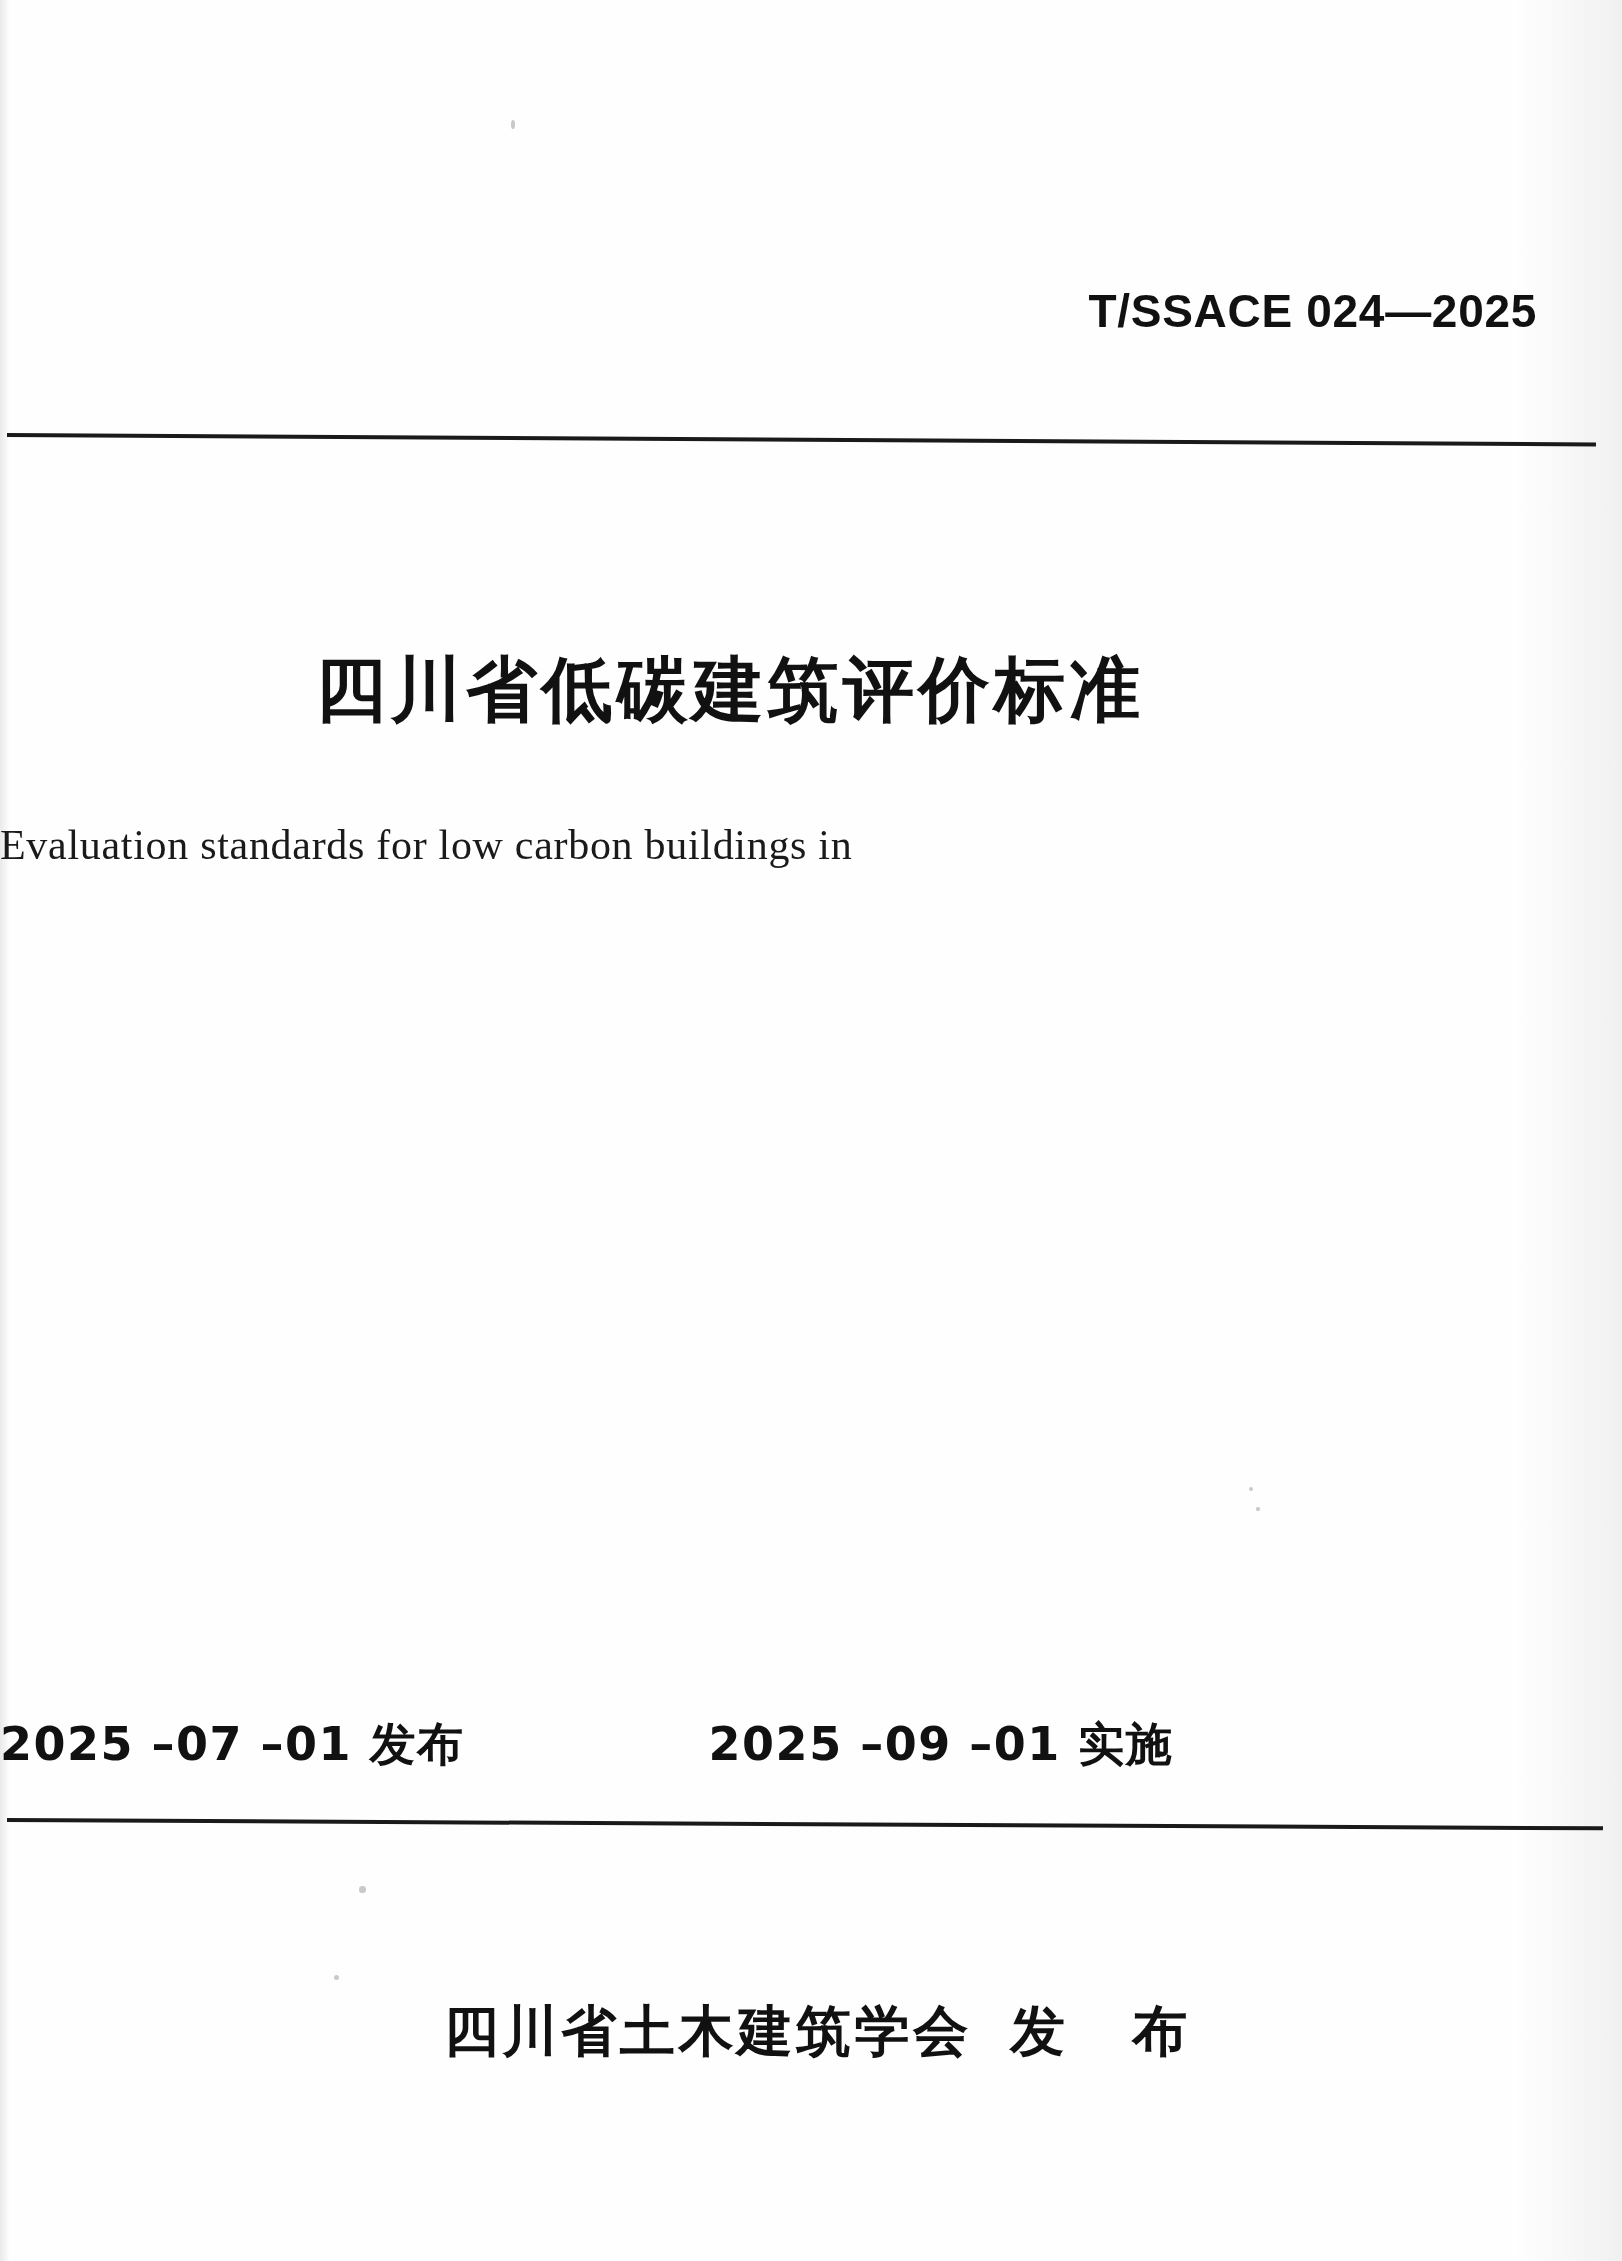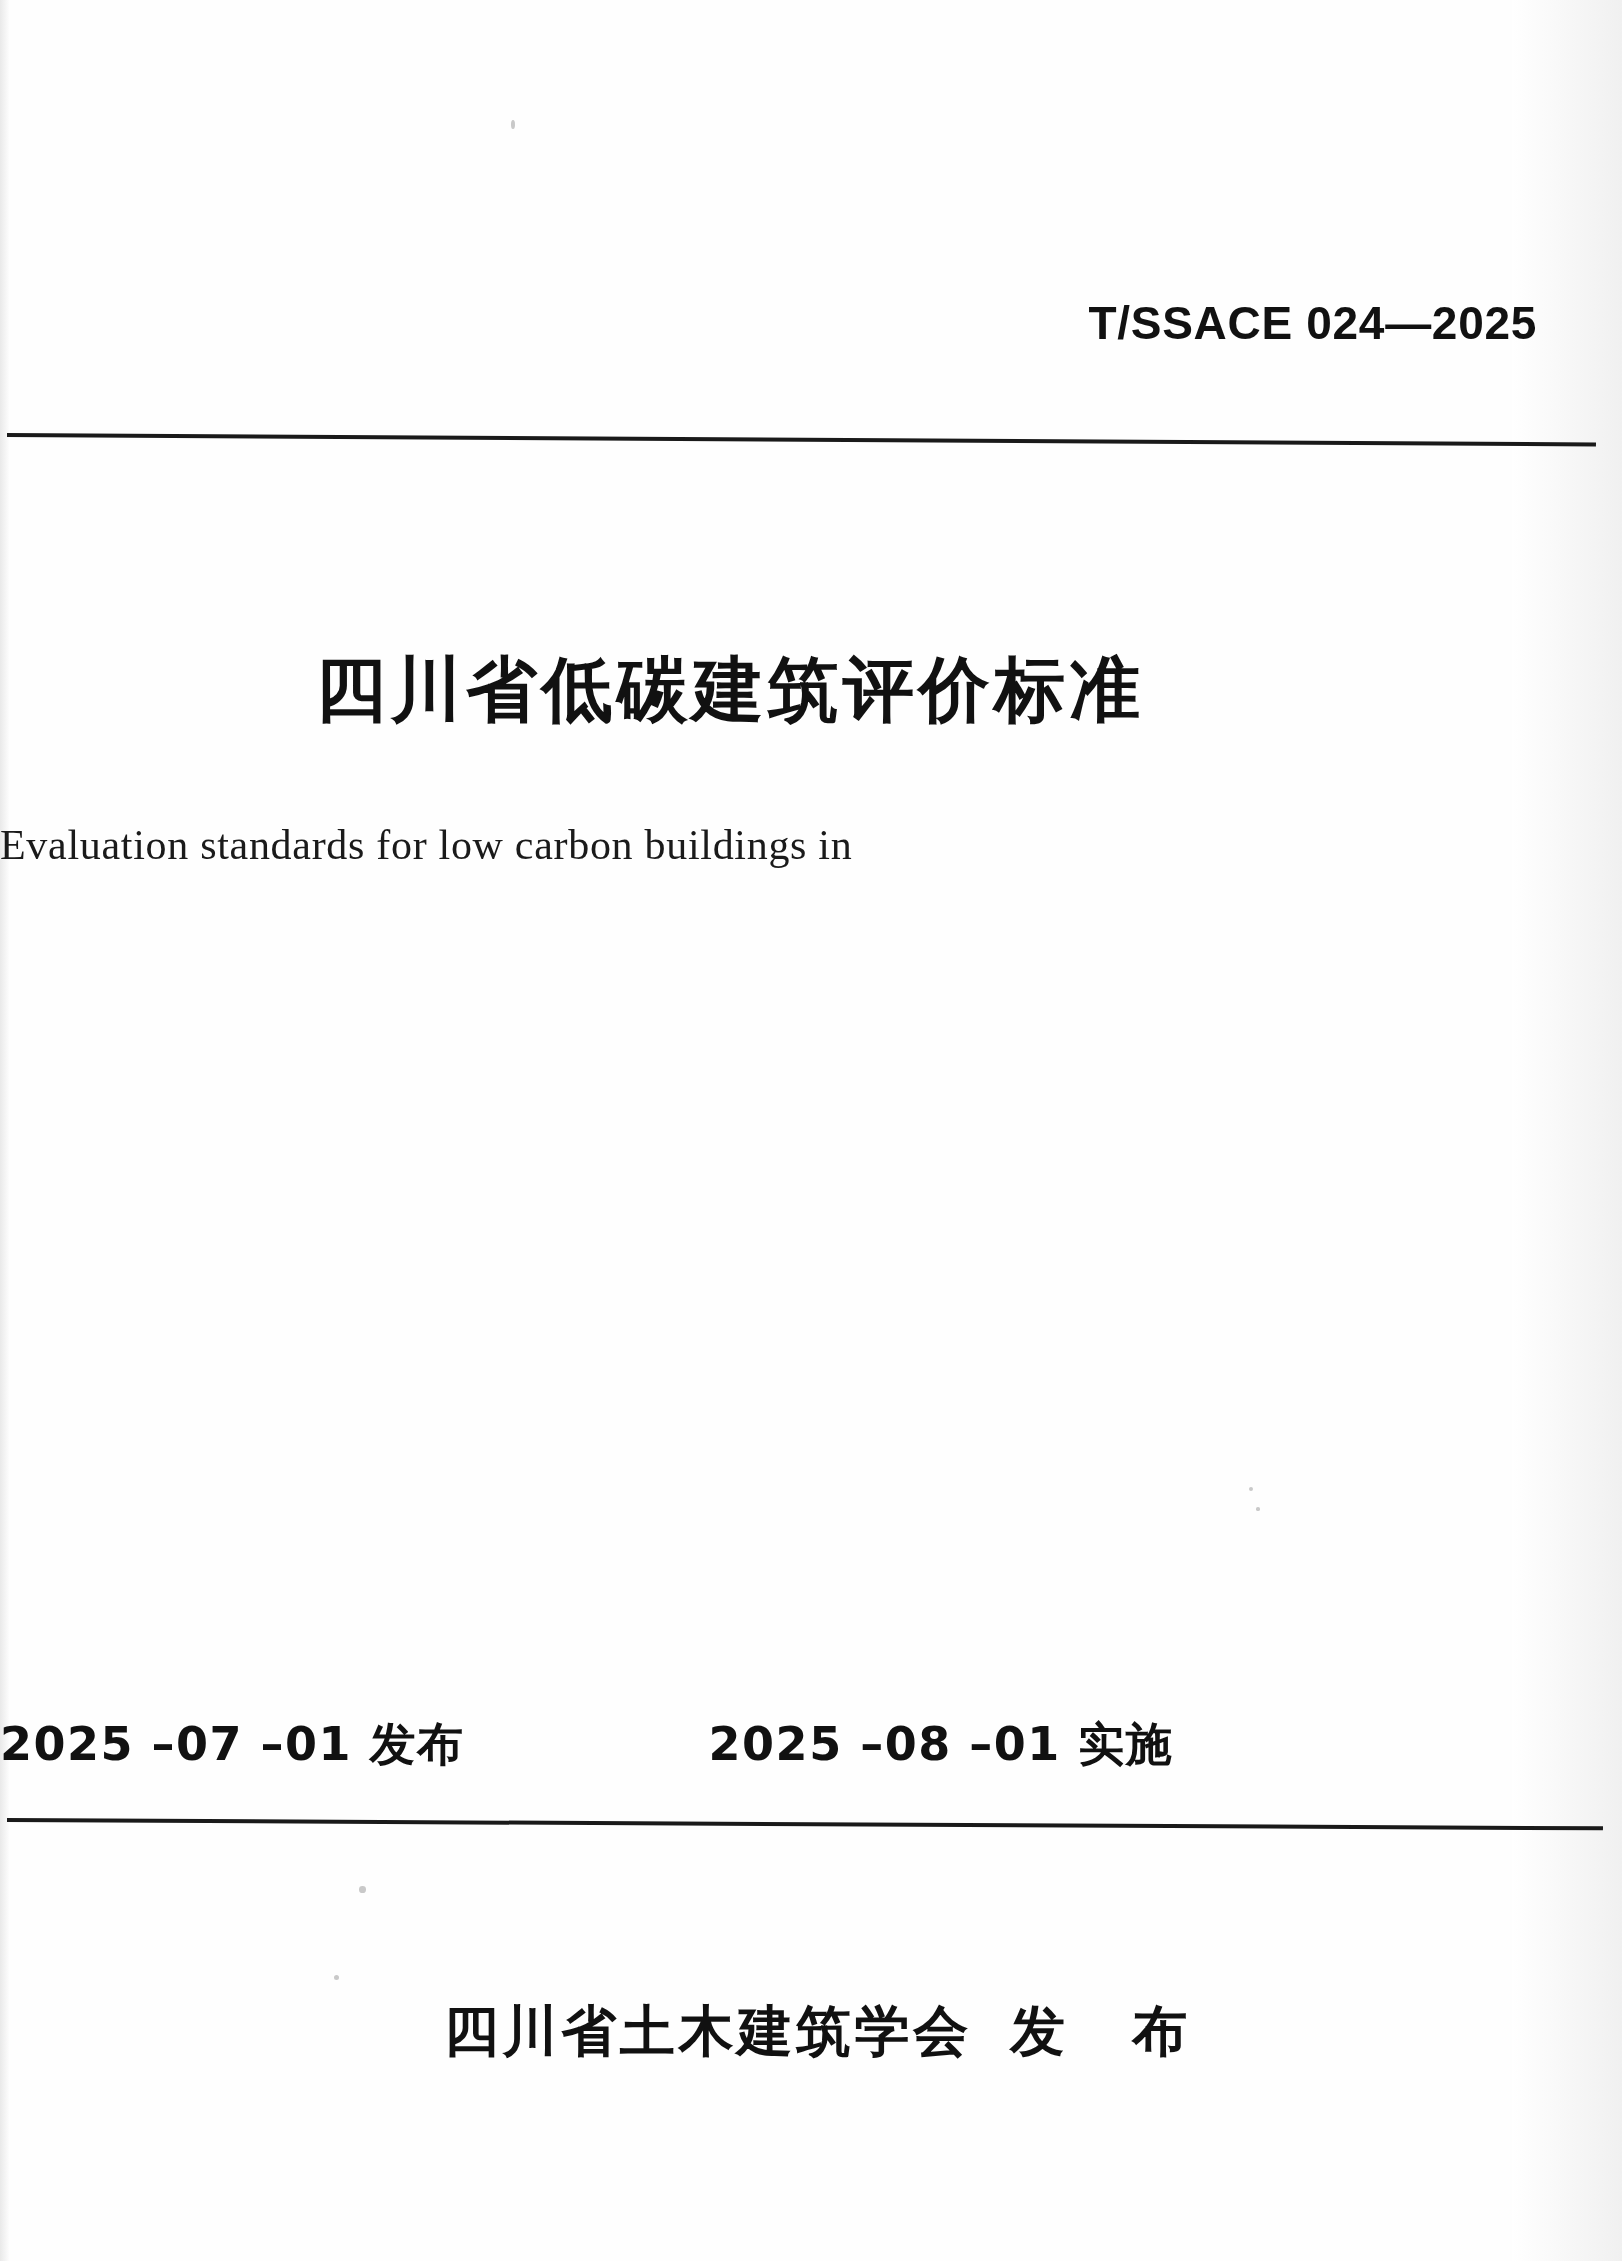--- a/index.html
+++ b/index.html
@@ -43,21 +43,21 @@
     width: 1623px;
     text-align: center;
     font-size: 58px;
     font-weight: bold;
     letter-spacing: 3px;
     font-family: "DejaVu Sans", "Liberation Sans", sans-serif;
   }
 
   .std-number {
     position: absolute;
-    top: 296px;
+    top: 284px;
     left: 0;
     width: 1537px;
     text-align: right;
     font-size: 46px;
     font-weight: bold;
     letter-spacing: 0.7px;
     font-family: "Liberation Sans", sans-serif;
   }
 
   .rule-top {
@@ -159,21 +159,21 @@
   <div class="rule-top"></div>
 
   <div class="main-title">四川省低碳建筑评价标准</div>
 
   <div class="subtitle-en">
     <div>Evaluation standards for low carbon buildings in</div>
   </div>
 
   <div class="dates">
     <div class="date-item">2025 –07 –01 发布</div>
-    <div class="date-item">2025 –08 –01 实施</div>
+    <div class="date-item">2025 –09 –01 实施</div>
   </div>
 
   <div class="rule-bottom"></div>
 
   <div class="publisher">
     <span>四川省土木建筑学会</span><span class="pub-action">发  布</span>
   </div>
 
   <div class="speck" style="left:511px; top:120px; width:3.7px; height:9px;"></div>
   <div class="speck" style="left:1249px; top:1487px; width:4.4px; height:4.4px;"></div>

